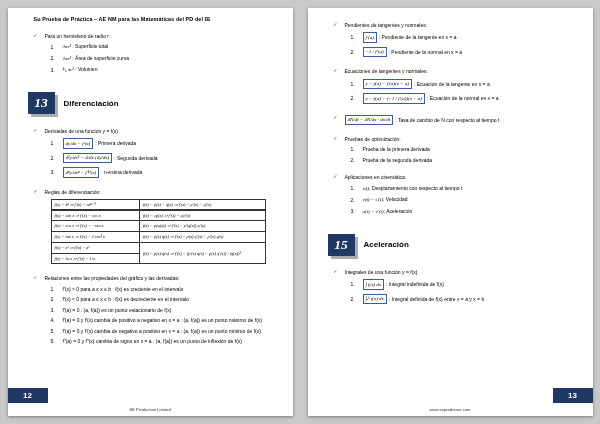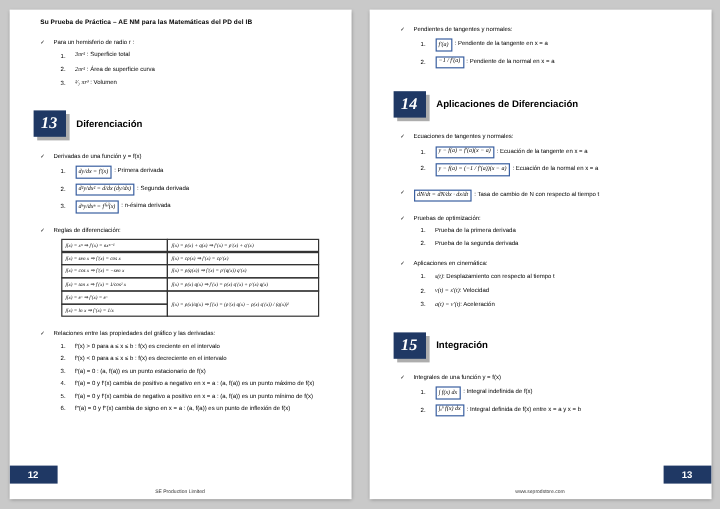--- a/index.html
+++ b/index.html
@@ -151,27 +151,20 @@
       </div>
       <div class="nrow">
         <span class="nnum">1.</span>
         <span class="ntext"><span class="fx boxed">f′(a)</span><span>: Pendiente de la tangente en x = a</span></span>
       </div>
       <div class="nrow">
         <span class="nnum">2.</span>
         <span class="ntext"><span class="fx boxed">−1 / f′(a)</span><span>: Pendiente de la normal en x = a</span></span>
       </div>
 
-      <div class="sechead">
-        <span class="secwrap">
-          <span class="secshadow"></span>
-          <span class="secbox">14</span>
-        </span>
-        <span class="sectitle">Aplicaciones de Diferenciación</span>
-      </div>
 
       <div class="crow">
         <span class="check">✓</span>
         <span>Ecuaciones de tangentes y normales:</span>
       </div>
       <div class="nrow">
         <span class="nnum">1.</span>
         <span class="ntext"><span class="fx boxed">y − f(a) = f′(a)(x − a)</span><span>: Ecuación de la tangente en x = a</span></span>
       </div>
       <div class="nrow">
@@ -212,21 +205,21 @@
       <div class="nrow">
         <span class="nnum">3.</span>
         <span class="ntext"><span class="fx">a(t) = v′(t)</span><span>: Aceleración</span></span>
       </div>
 
       <div class="sechead" style="">
         <span class="secwrap">
           <span class="secshadow"></span>
           <span class="secbox">15</span>
         </span>
-        <span class="sectitle">Integración</span>
+        <span class="sectitle">Aceleración</span>
       </div>
 
       <div class="crow">
         <span class="check">✓</span>
         <span>Integrales de una función y = f(x)</span>
       </div>
       <div class="nrow">
         <span class="nnum">1.</span>
         <span class="ntext"><span class="fx boxed">∫ f(x) dx</span><span>: Integral indefinida de f(x)</span></span>
       </div>

